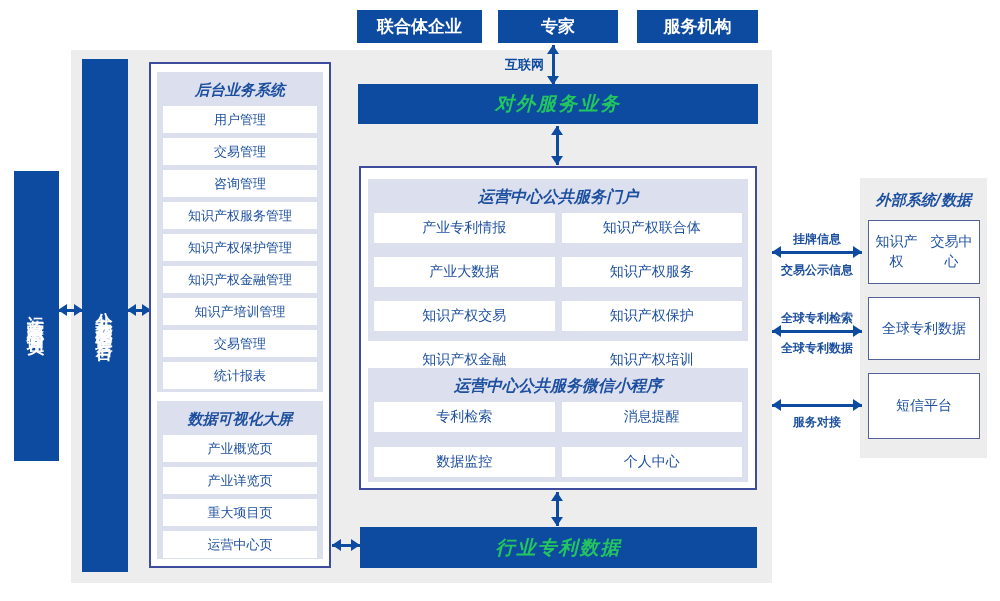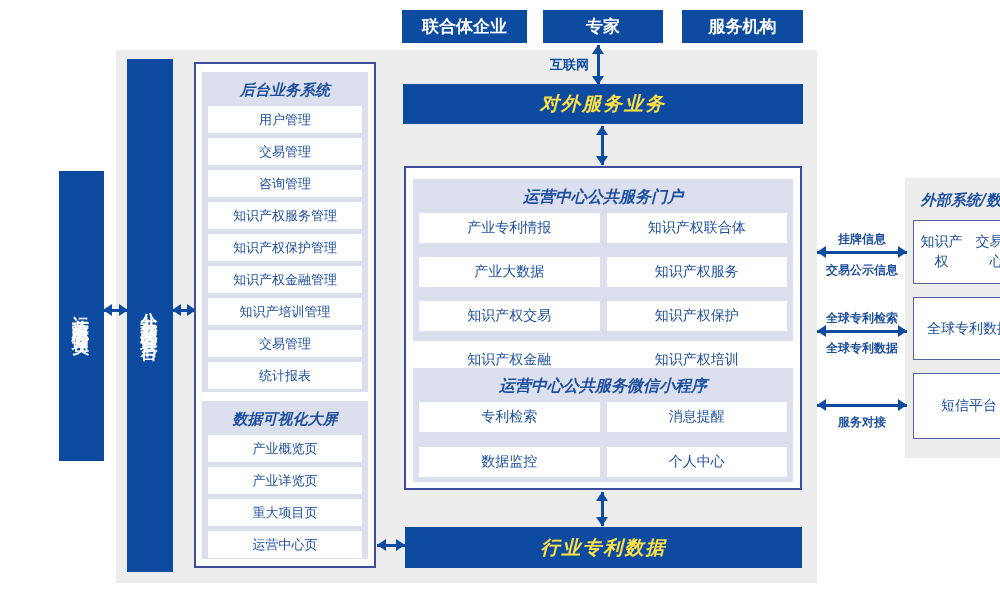--- a/index.html
+++ b/index.html
@@ -6,24 +6,24 @@
     --blue:#0d4ba0;
     --border:#3f4c9e;
     --boxborder:#55619f;
     --lav:#dcdfee;
     --gray:#ededee;
     --txt:#1c4f9f;
   }
   *{box-sizing:border-box;margin:0;padding:0;}
   body{font-family:"DejaVu Sans","Liberation Sans",sans-serif;background:#ffffff;}
   .canvas{position:relative;width:1000px;height:601px;background:#ffffff;overflow:hidden;}
-  .abs{position:absolute;margin-left:45px;}
+  .abs{position:absolute;}
   .gray-bg{background:var(--gray);}
   .actor{background:var(--blue);color:#fff;font-weight:bold;font-size:17px;display:flex;align-items:center;justify-content:center;}
-  .bar{background:var(--blue);color:#fde047;font-weight:bold;font-style:italic;font-size:19px;display:flex;align-items:center;justify-content:center;letter-spacing:2px;}
+  .bar{background:var(--blue);color:#22c55e;font-weight:bold;font-style:italic;font-size:19px;display:flex;align-items:center;justify-content:center;letter-spacing:2px;}
   .vbar{background:var(--blue);color:#fff;font-weight:bold;font-size:17px;display:flex;align-items:center;justify-content:center;writing-mode:vertical-rl;text-orientation:upright;letter-spacing:4px;}
   .panel{background:#fff;border:2px solid var(--border);}
   .group{background:var(--lav);display:flex;flex-direction:column;align-items:center;padding:6px 6px 4px 6px;}
   .group-title{color:var(--txt);font-weight:bold;font-style:italic;font-size:15px;line-height:24px;margin-bottom:4px;white-space:nowrap;}
   .stack{display:flex;flex-direction:column;gap:5px;width:100%;align-items:flex-start;flex:1;}
   .item{background:#fff;width:154px;height:27px;display:flex;align-items:center;justify-content:center;color:var(--txt);font-size:13px;white-space:nowrap;}
   .grid2{display:grid;grid-template-columns:1fr 1fr;gap:14px 7px;width:100%;flex:1;}
   .grid2 .item{width:100%;height:30px;font-size:14px;}
   .ext-box{background:#fff;border:1.5px solid var(--boxborder);display:flex;flex-direction:row;align-items:center;justify-content:center;color:var(--txt);font-size:14px;line-height:1.4;text-align:center;}
   .link-label{color:var(--txt);font-size:12px;font-weight:bold;text-align:center;white-space:nowrap;}

